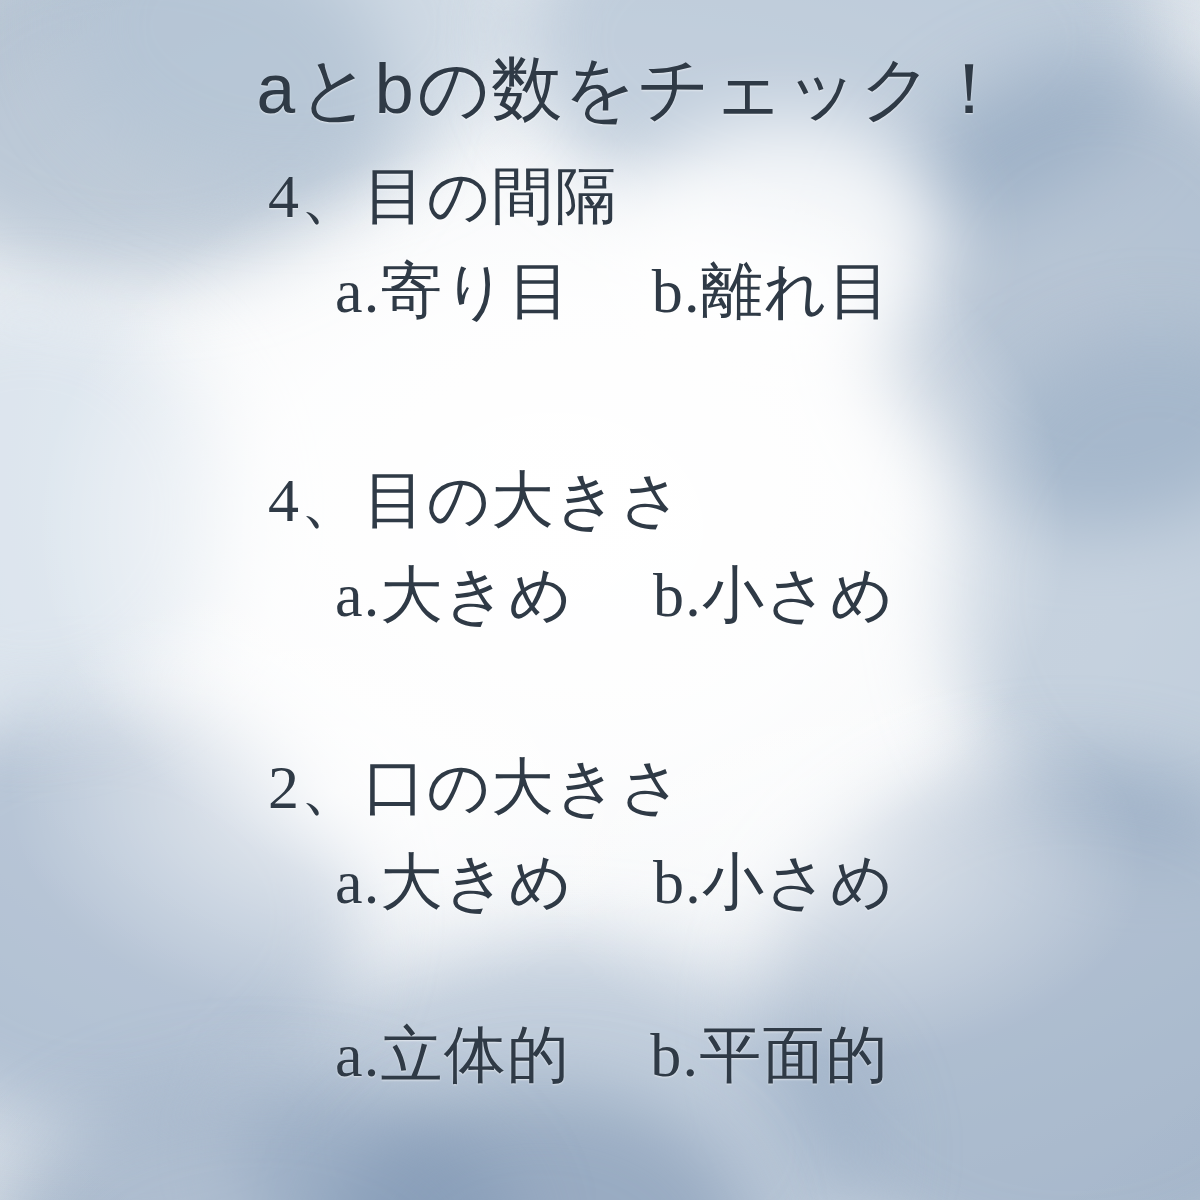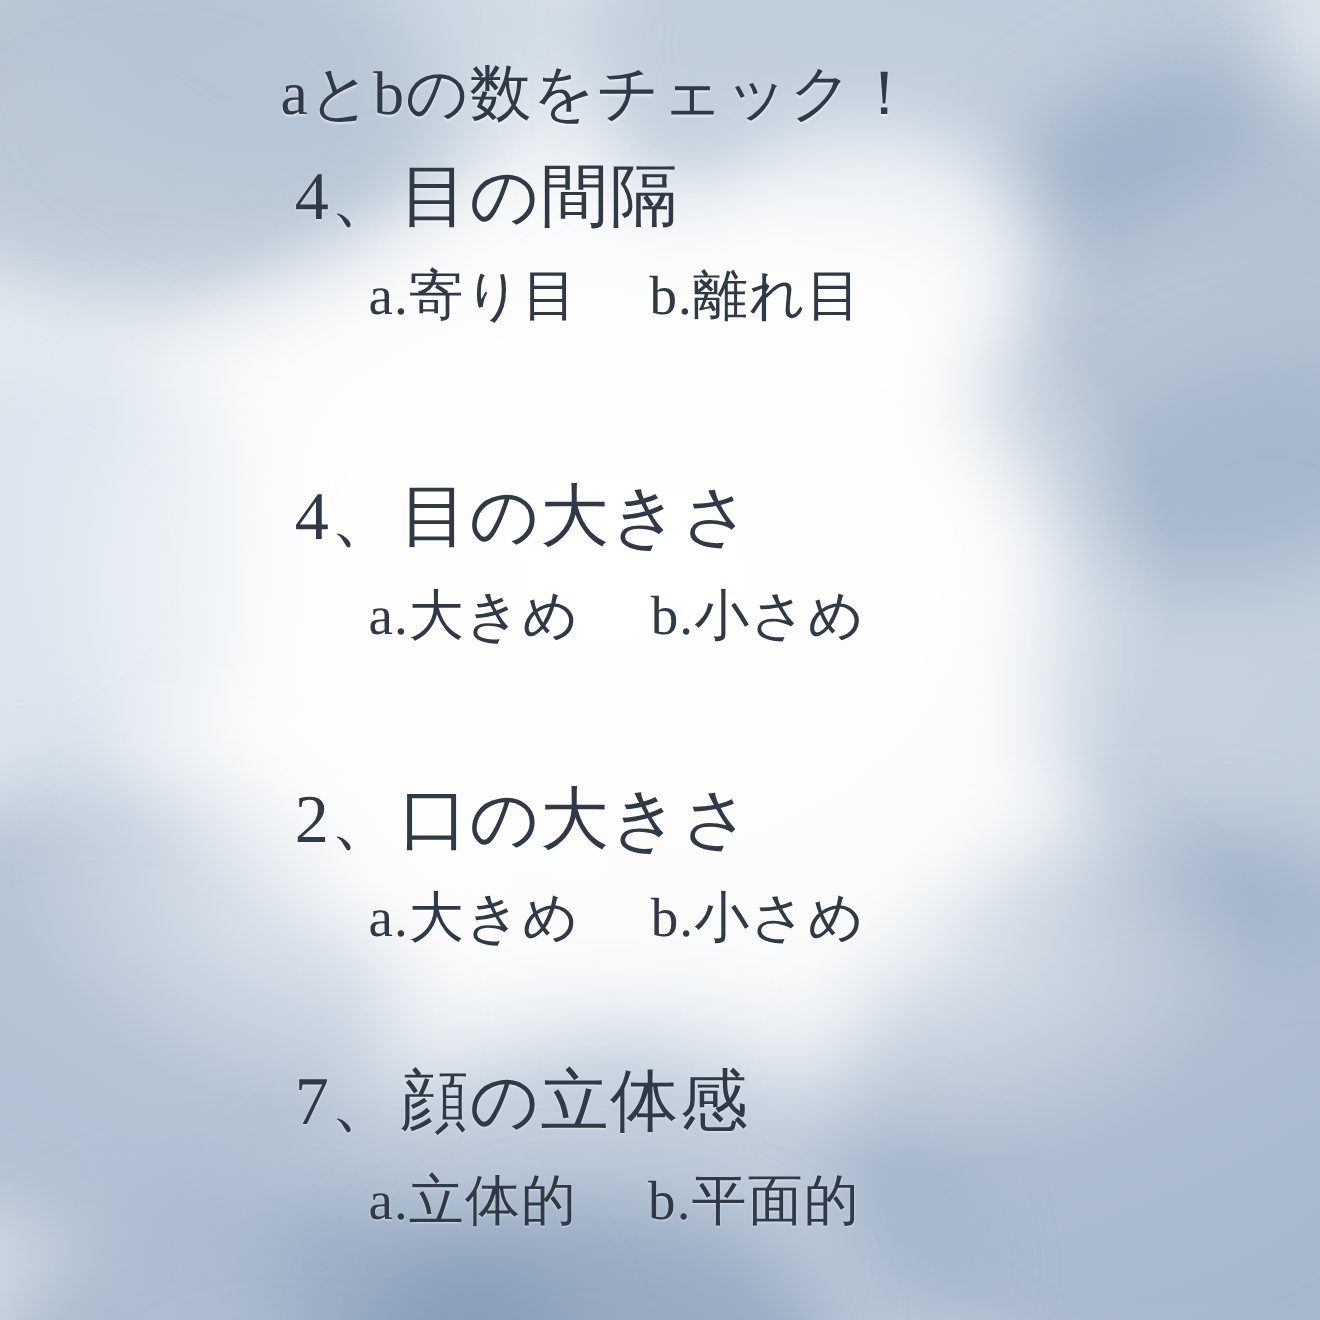--- a/index.html
+++ b/index.html
@@ -73,32 +73,33 @@
   }
 
   .line {
     white-space: pre;
     line-height: 1.08;
     letter-spacing: 0.02em;
     text-shadow: 0 1px 2px rgba(255,255,255,0.55);
   }
 
   .heading {
-    font-size: 56px;
+    font-size: 71px;
     margin-left: 255px;
     margin-top: 10px;
+    font-family: Liberation Mono, monospace;
   }
   .q {
     font-size: 62px;
     margin-left: 268px;
     margin-top: 30px;
     font-family: Liberation Serif, serif;
   }
   .opts {
-    font-size: 50px;
+    font-size: 62px;
     margin-left: 335px;
     margin-top: 28px;
   }
   .gap-lg { height: 112px; }
   .gap-md { height: 96px; }
   .gap-sm { height: 78px; }
 </style>
 </head>
 <body>
 
@@ -133,17 +134,16 @@
     <div class="line q">4、目の大きさ</div>
     <div class="line opts">a.大きめ　 b.小さめ</div>
 
     <div class="gap-md"></div>
 
     <div class="line q">2、口の大きさ</div>
     <div class="line opts">a.大きめ　 b.小さめ</div>
 
     <div class="gap-sm"></div>
 
-    <div class="line q">7、顔の立体感</div>
     <div class="line opts">a.立体的　 b.平面的</div>
 
   </div>
 </div>
 
 </body></html>

